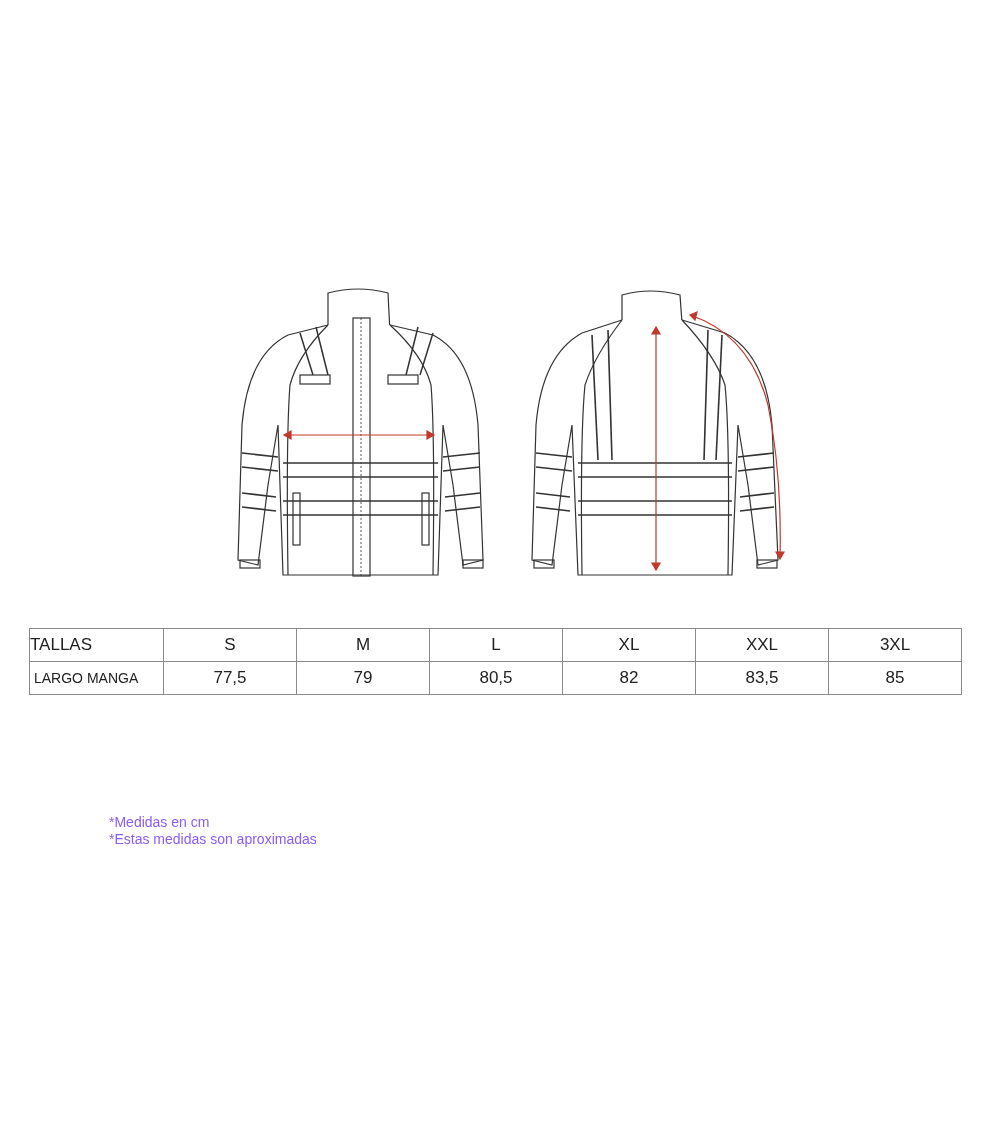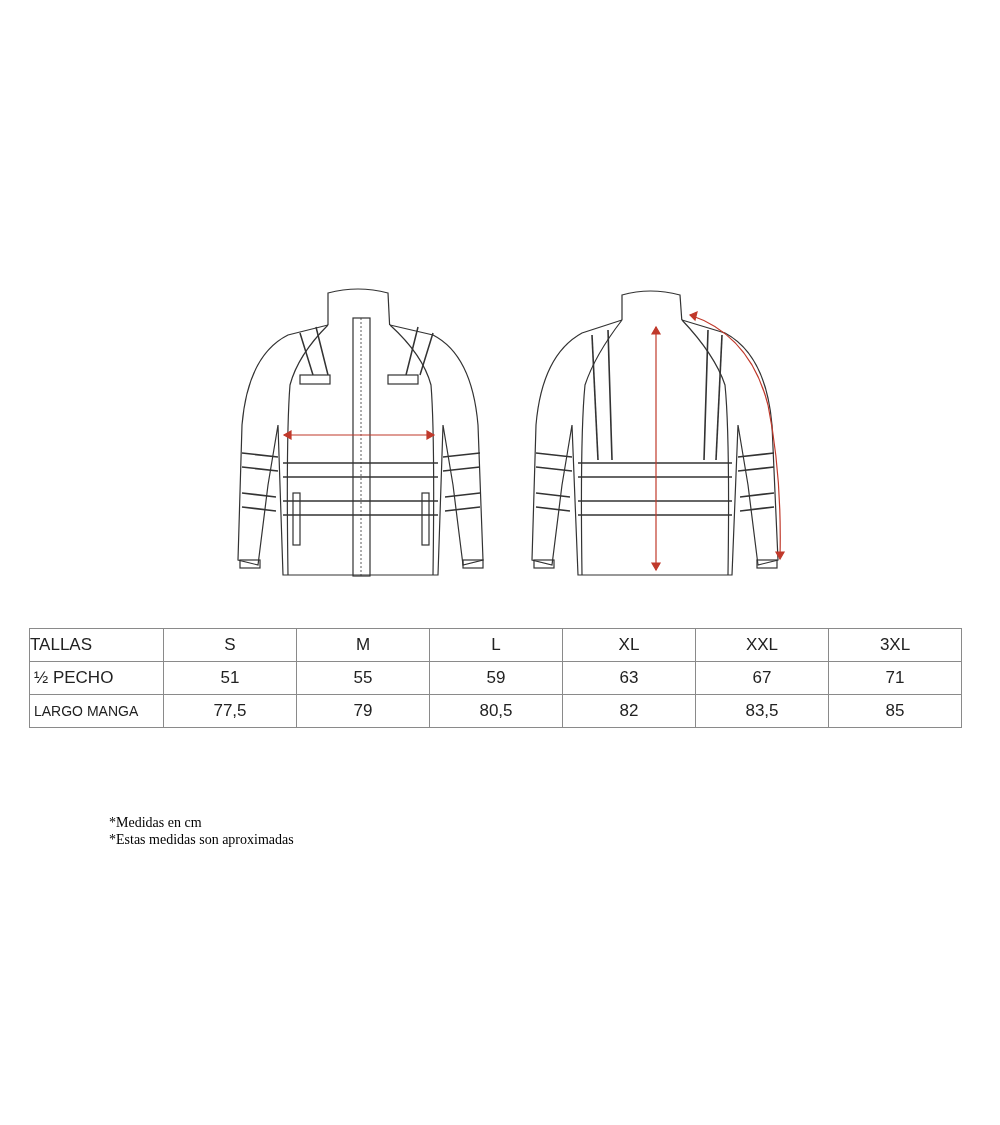--- a/index.html
+++ b/index.html
@@ -5,21 +5,21 @@
   html, body { margin:0; padding:0; background:#ffffff; }
   body { width:1000px; height:1125px; position:relative; overflow:hidden; font-family:"Liberation Sans", sans-serif; color:#222; }
   .drawing { position:absolute; }
   #front { left:228px; top:285px; width:270px; height:300px; }
   #back { left:520px; top:285px; width:275px; height:300px; }
   table.sizes { position:absolute; left:29px; top:628px; border-collapse:collapse; }
   table.sizes td { border:1.5px solid #8a8a8a; height:32px; width:132px; text-align:center; font-size:17px; color:#222; padding:0; }
   table.sizes td.lbl { text-align:left; padding-left:4px; width:129px; font-size:17px; }
   table.sizes td.lbl.small { font-size:14px; }
   table.sizes tr:first-child td.lbl { text-align:left; padding-left:0; }
-  .notes { position:absolute; left:109px; top:814px; font-size:14px; line-height:17px; color:#000000;font-family:Liberation Serif, serif; }
+  .notes { position:absolute; left:109px; top:814px; font-size:14px; line-height:17px; color:#8b5cf6; }
 </style>
 </head>
 <body>
 
 <svg id="front" class="drawing" viewBox="0 0 270 300" fill="none" stroke="#333" stroke-width="1.2">
 
   <path d="M100 8 Q130 0 160 8 L162 48 L100 48 Z" fill="#fff"></path>
 
   <path d="M100 40 L60 50 Q20 70 14 140 L10 275 L30 280 L40 200 L50 140 L55 290 L210 290 L215 140 L225 200 L235 280 L255 275 L250 140 Q244 70 205 50 L162 40" fill="#fff"></path>
 
@@ -102,29 +102,20 @@
       <tr>
     <td class="lbl">TALLAS</td>
     <td>S</td>
     <td>M</td>
     <td>L</td>
     <td>XL</td>
     <td>XXL</td>
     <td>3XL</td>
   </tr>
   <tr>
-    <td class="lbl">½ PECHO</td>
-    <td>51</td>
-    <td>55</td>
-    <td>59</td>
-    <td>63</td>
-    <td>67</td>
-    <td>71</td>
-  </tr>
-  <tr>
     <td class="lbl small">LARGO MANGA</td>
     <td>77,5</td>
     <td>79</td>
     <td>80,5</td>
     <td>82</td>
     <td>83,5</td>
     <td>85</td>
   </tr>
 </tbody>
   </table>

